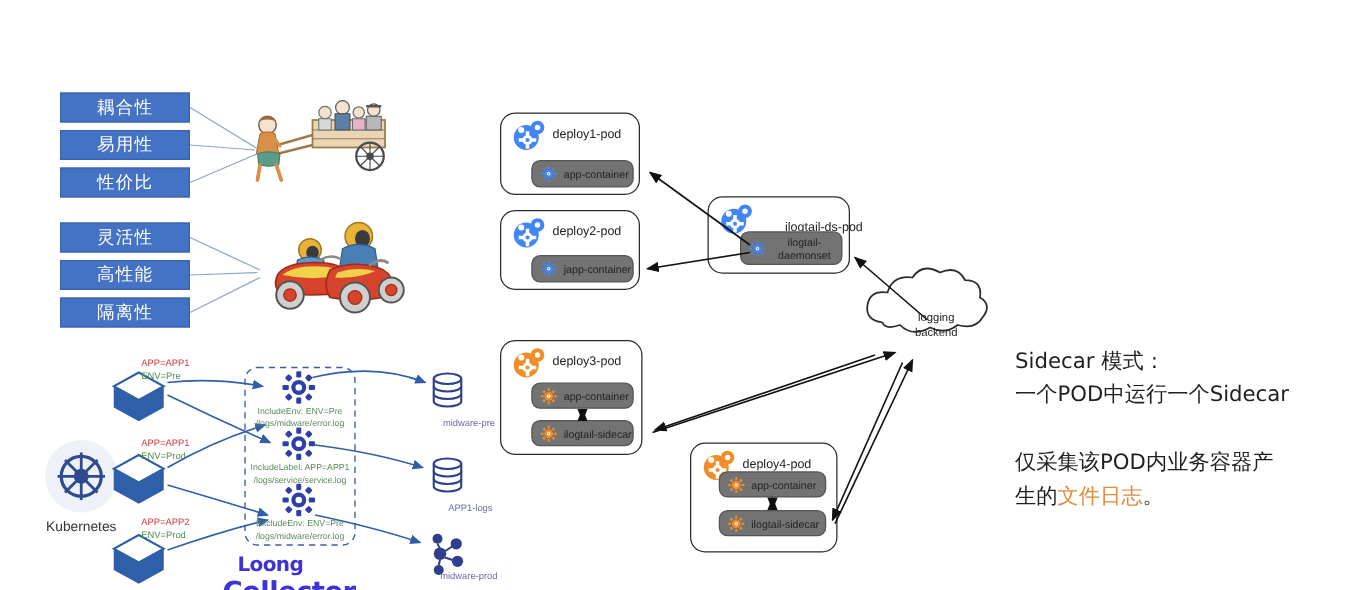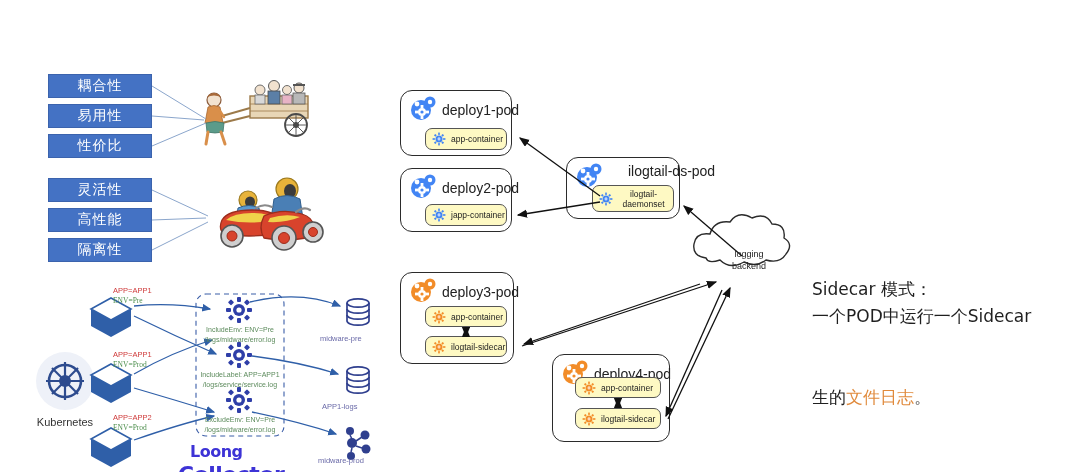--- a/index.html
+++ b/index.html
@@ -36,24 +36,24 @@
   .k8s-badge {
     position:absolute; left:36px; top:308px; width:58px; height:58px;
     border-radius:50%; background:#eef1f8;
   }
   .k8s-label {
     position:absolute; left:22px; top:372px; width:86px; text-align:center;
     font-size:11px; color:#333;
   }
   .meta-lbl { position:absolute; font-size:7.5px; line-height:10px; white-space:nowrap; }
   .meta-app { color:#cf3a3a; }
-  .meta-env { color:#4e8f4e;font-family:Liberation Serif, serif; }
+  .meta-env { color:#4e8f4e; }
 
   .store-lbl {
-    position:absolute; font-size:7.5px; color:#6a6aa8; text-align:left; white-space:nowrap;
+    position:absolute; font-size:7.5px; color:#6a6aa8; text-align:right; white-space:nowrap;
   }
   .cfg-lbl {
     position:absolute; font-size:7px; line-height:10px; color:#5b8a5b;
     text-align:center; white-space:nowrap;
   }
 
   
   .loong {
     position:absolute; left:178px; top:396px; width:140px;
     color:#3D33D6; font-weight:bold; line-height:23px;
@@ -63,25 +63,25 @@
   .loong .l2 { font-size:22px; letter-spacing:-0.5px; display:block; }
 
   
   .pod {
     position:absolute;
     border:1.6px solid #2b2b2b;
     border-radius:12px;
     background:#ffffff;
   }
   .pod-title {
-    position:absolute; font-size:14px; color:#222; white-space:nowrap;
+    position:absolute; font-size:10px; color:#222; white-space:nowrap;
   }
   .container-box {
     position:absolute;
-    border:1.3px solid #555; border-radius:7px; background:#fef9c3;
+    border:1.3px solid #555; border-radius:7px; background:#737373;
     display:flex; align-items:center; gap:5px; padding-left:6px;
   }
   .container-box .ctext { font-size:8.5px; color:#222; line-height:10px; }
 
   
   .cloud-text {
     position:absolute; left:706px; top:204px; width:86px;
     text-align:center; font-size:9px; color:#222; line-height:12px;
   }
 
@@ -420,21 +420,21 @@
       <circle cx="22" cy="6" r="2.2" fill="#fff"></circle>
     <g fill="#fff">
         <circle cx="14" cy="16" r="4"></circle>
       <rect x="12.6" y="9" width="2.8" height="3.4"></rect>
         <rect x="12.6" y="19.6" width="2.8" height="3.4"></rect>
       <rect x="7" y="14.6" width="3.4" height="2.8"></rect>
         <rect x="17.6" y="14.6" width="3.4" height="2.8"></rect>
       </g>
     <circle cx="14" cy="16" r="1.6" fill="#4285F4"></circle>
   </svg>
-  <div class="pod-title" style="left:607px; top:119px;padding-left:21px;">ilogtail-ds-pod</div>
+  <div class="pod-title" style="left:607px; top:133px;padding-left:21px;">ilogtail-ds-pod</div>
   <div class="container-box" style="left:592px; top:141px; width:82px; height:27px;">
     <svg width="14" height="14" viewBox="0 0 24 24">
       <g fill="#4285F4">
           <circle cx="12" cy="12" r="6"></circle>
       <rect x="10.6" y="1" width="2.8" height="4"></rect>
           <rect x="10.6" y="19" width="2.8" height="4"></rect>
       <rect x="1" y="10.6" width="4" height="2.8"></rect>
           <rect x="19" y="10.6" width="4" height="2.8"></rect>
       <rect x="4" y="4" width="3.4" height="3.4" transform="rotate(45 5.7 5.7)"></rect>
       <rect x="16.6" y="16.6" width="3.4" height="3.4" transform="rotate(45 18.3 18.3)"></rect>
@@ -595,17 +595,17 @@
   <div class="cloud-text">
     <span>logging</span><br>
     <span>backend</span>
   </div>
 
 
   <div class="rt" id="sidecar-text">
     <span>Sidecar 模式：</span><br>
     <span>一个POD中运行一个Sidecar</span><br>
     <br>
-    <br>
+    <span>仅采集该POD内业务容器产</span><br>
     <span>生的</span><span class="hi">文件日志</span><span>。</span>
   </div>
 
 </div>
 
 </body></html>

